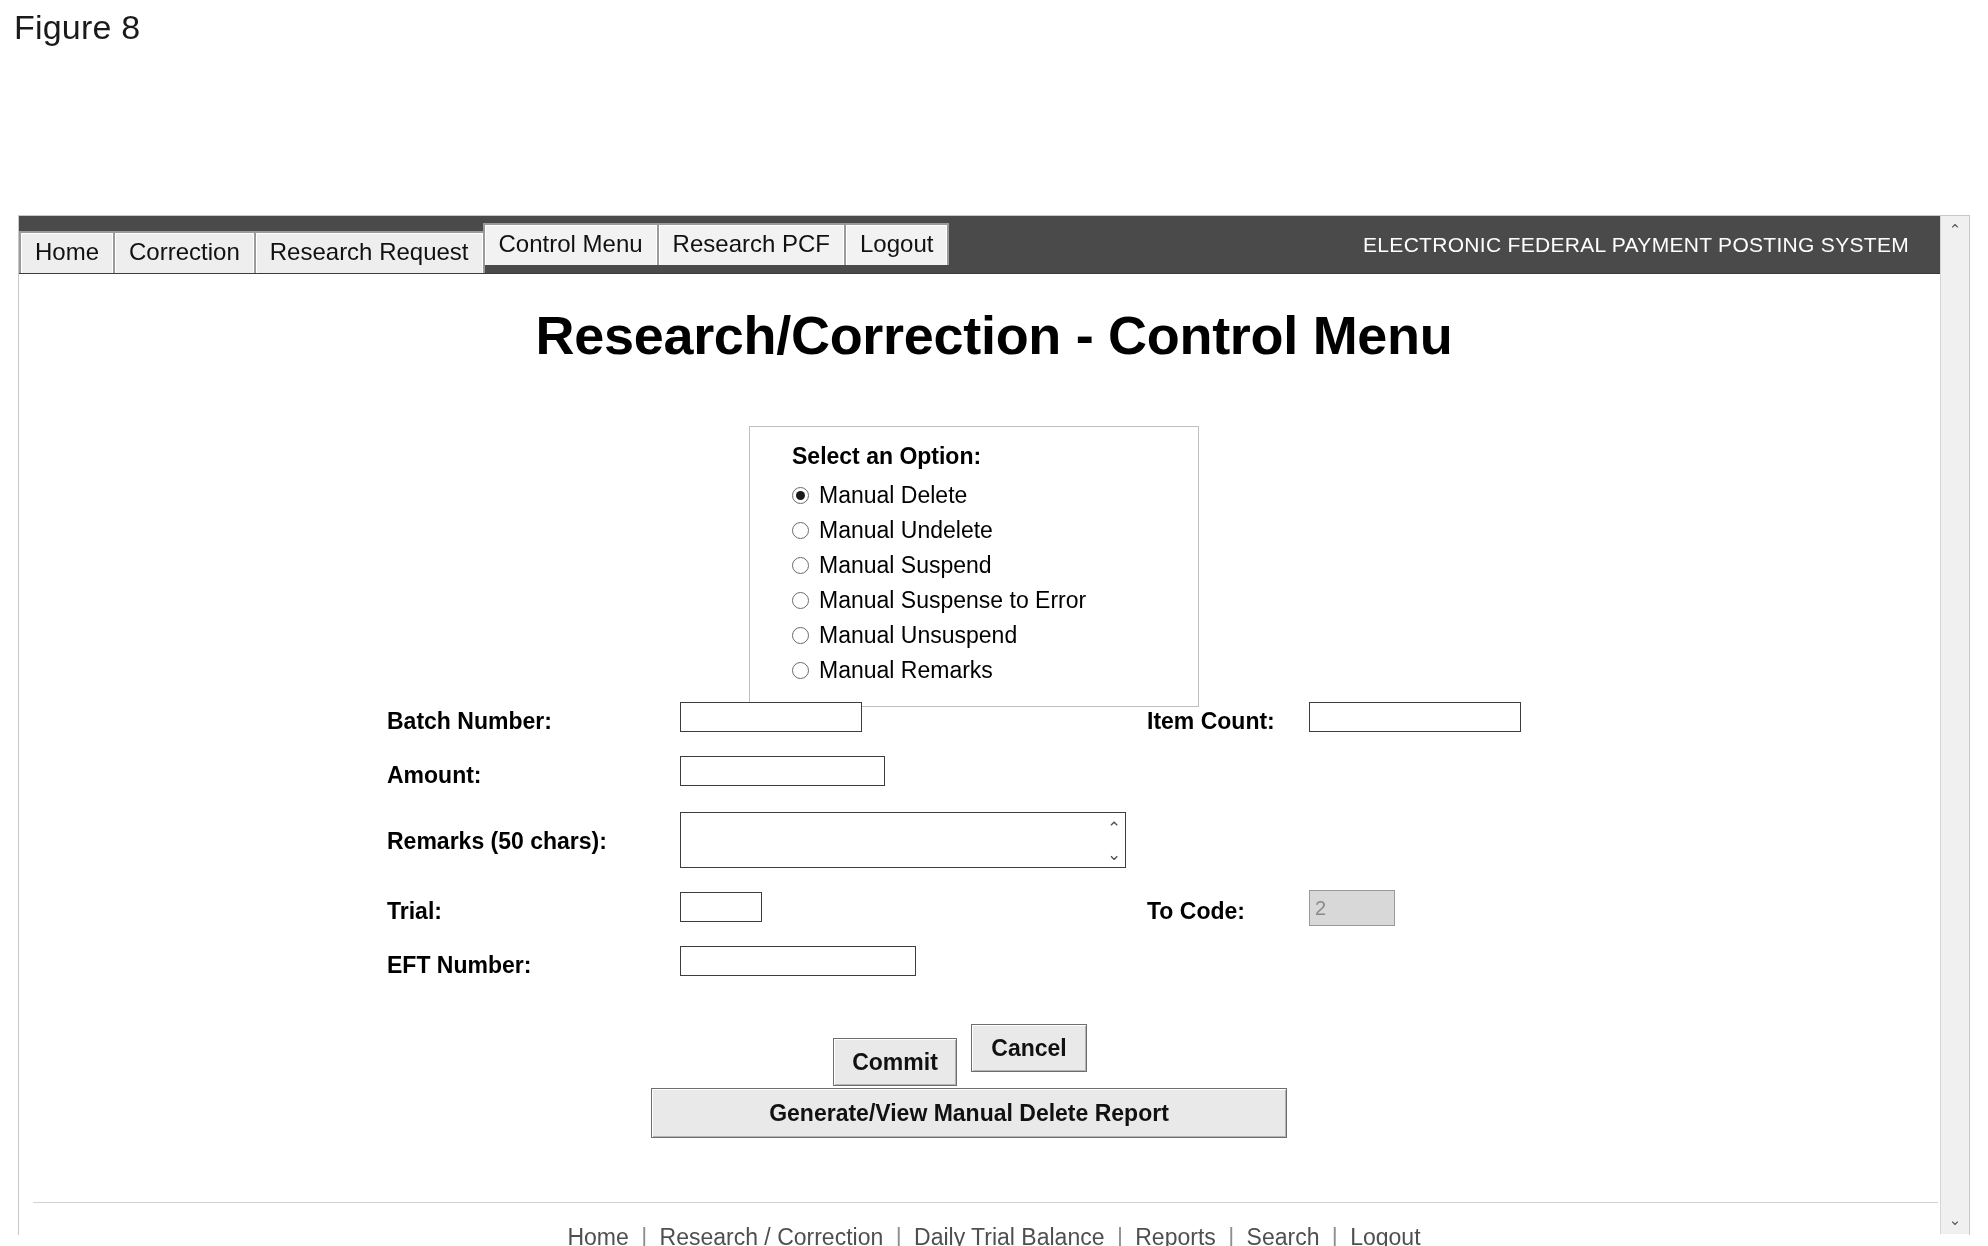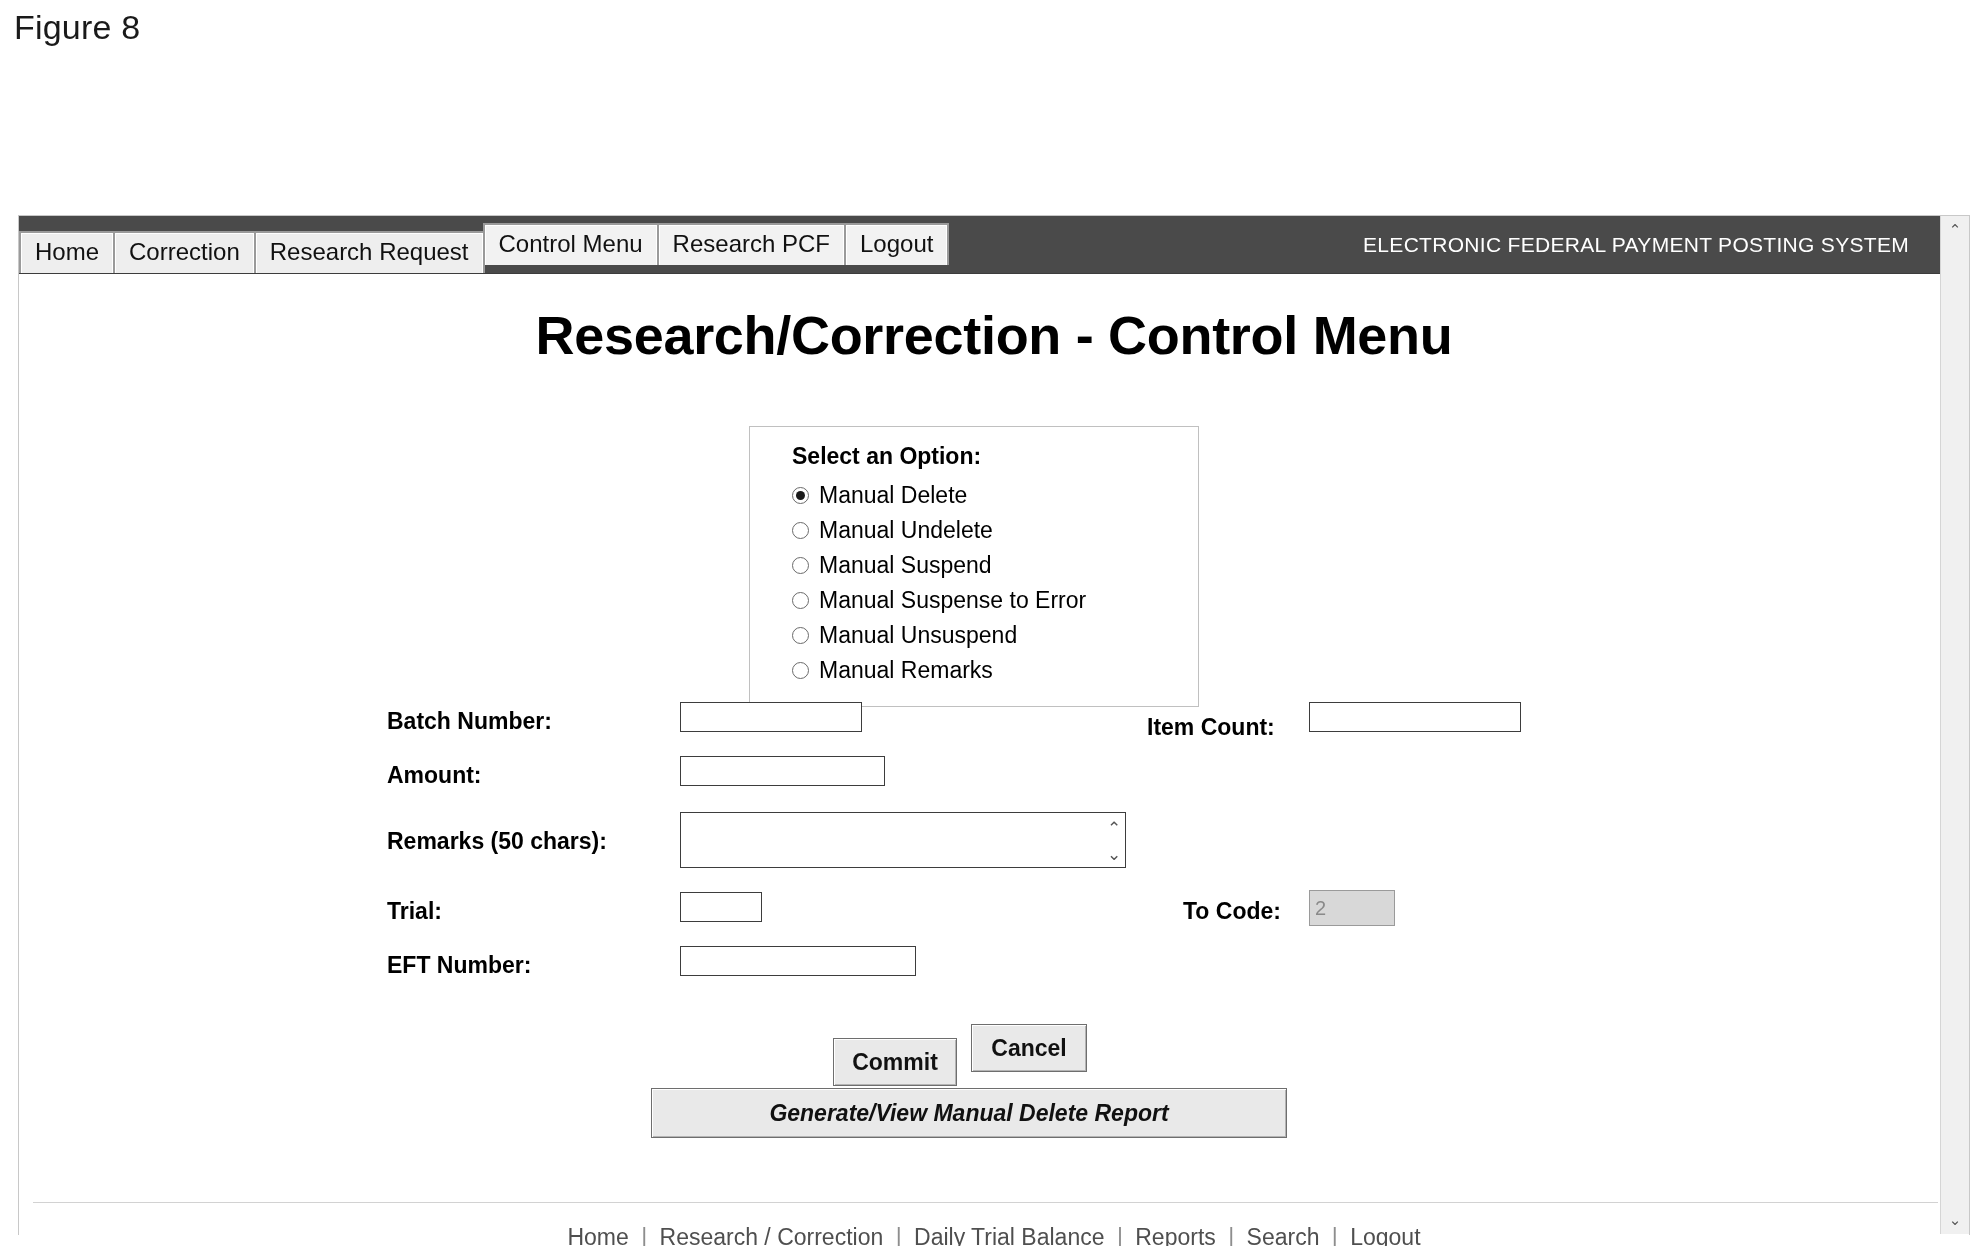--- a/index.html
+++ b/index.html
@@ -307,52 +307,52 @@
         <span class="radio"></span>
         <span>Manual Remarks</span>
       </div>
     </div>
 
     <div class="form">
 
       <div class="form-row">
         <span class="lbl" style="left:368px; top:14px;">Batch Number:</span>
         <input class="txt" style="left: 661px; top: 8px; width: 182px;" type="text" placeholder="">
-        <span class="lbl" style="left:1128px; top:20px;">Item Count:</span>
+        <span class="lbl" style="left:1128px; top:14px;">Item Count:</span>
         <input class="txt" style="left: 1290px; top: 8px; width: 212px;" type="text" placeholder="">
       </div>
 
       <div class="form-row">
         <span class="lbl" style="left:368px; top:14px;">Amount:</span>
         <input class="txt" style="left: 661px; top: 8px; width: 205px;" type="text" placeholder="">
       </div>
 
       <div class="form-row" style="height:82px;">
         <span class="lbl" style="left:368px; top:26px;">Remarks (50 chars):</span>
         <textarea class="txt" style="left: 661px; top: 10px; width: 446px; height: 56px;" placeholder=""></textarea>
         <span class="spin" style="left:1086px; top:18px;">⌃</span>
         <span class="spin" style="left:1086px; top:44px;">⌄</span>
       </div>
 
       <div class="form-row">
         <span class="lbl" style="left:368px; top:14px;">Trial:</span>
         <input class="txt" style="left: 661px; top: 8px; width: 82px;" type="text" placeholder="">
-        <span class="lbl" style="left:1128px; top:14px;margin-left:36px;">To Code:</span>
+        <span class="lbl" style="left:1128px; top:14px;">To Code:</span>
         <input class="txt disabled" style="left: 1290px; top: 6px; width: 86px; height: 36px;" type="text" disabled="" value="2">
       </div>
 
       <div class="form-row">
         <span class="lbl" style="left:368px; top:14px;">EFT Number:</span>
         <input class="txt" style="left: 661px; top: 8px; width: 236px;" type="text" placeholder="">
       </div>
 
       <div class="form-row" style="height:120px;">
         <button class="btn" style="left:814px; top:46px; width:124px; height:48px;">Commit</button>
         <button class="btn" style="left:952px; top:32px; width:116px; height:48px;">Cancel</button>
-        <button class="btn" style="left:632px; top:96px; width:636px; height:50px;font-style:italic;">Generate/View Manual Delete Report</button>
+        <button class="btn" style="left:632px; top:96px; width:636px; height:50px;">Generate/View Manual Delete Report</button>
       </div>
     </div>
 
     <div class="footer-rule"></div>
     <div class="footer-links">
       <span class="lnk">Home</span>
       <span class="sep">|</span>
       <span class="lnk">Research / Correction</span>
       <span class="sep">|</span>
       <span class="lnk">Daily Trial Balance</span>

